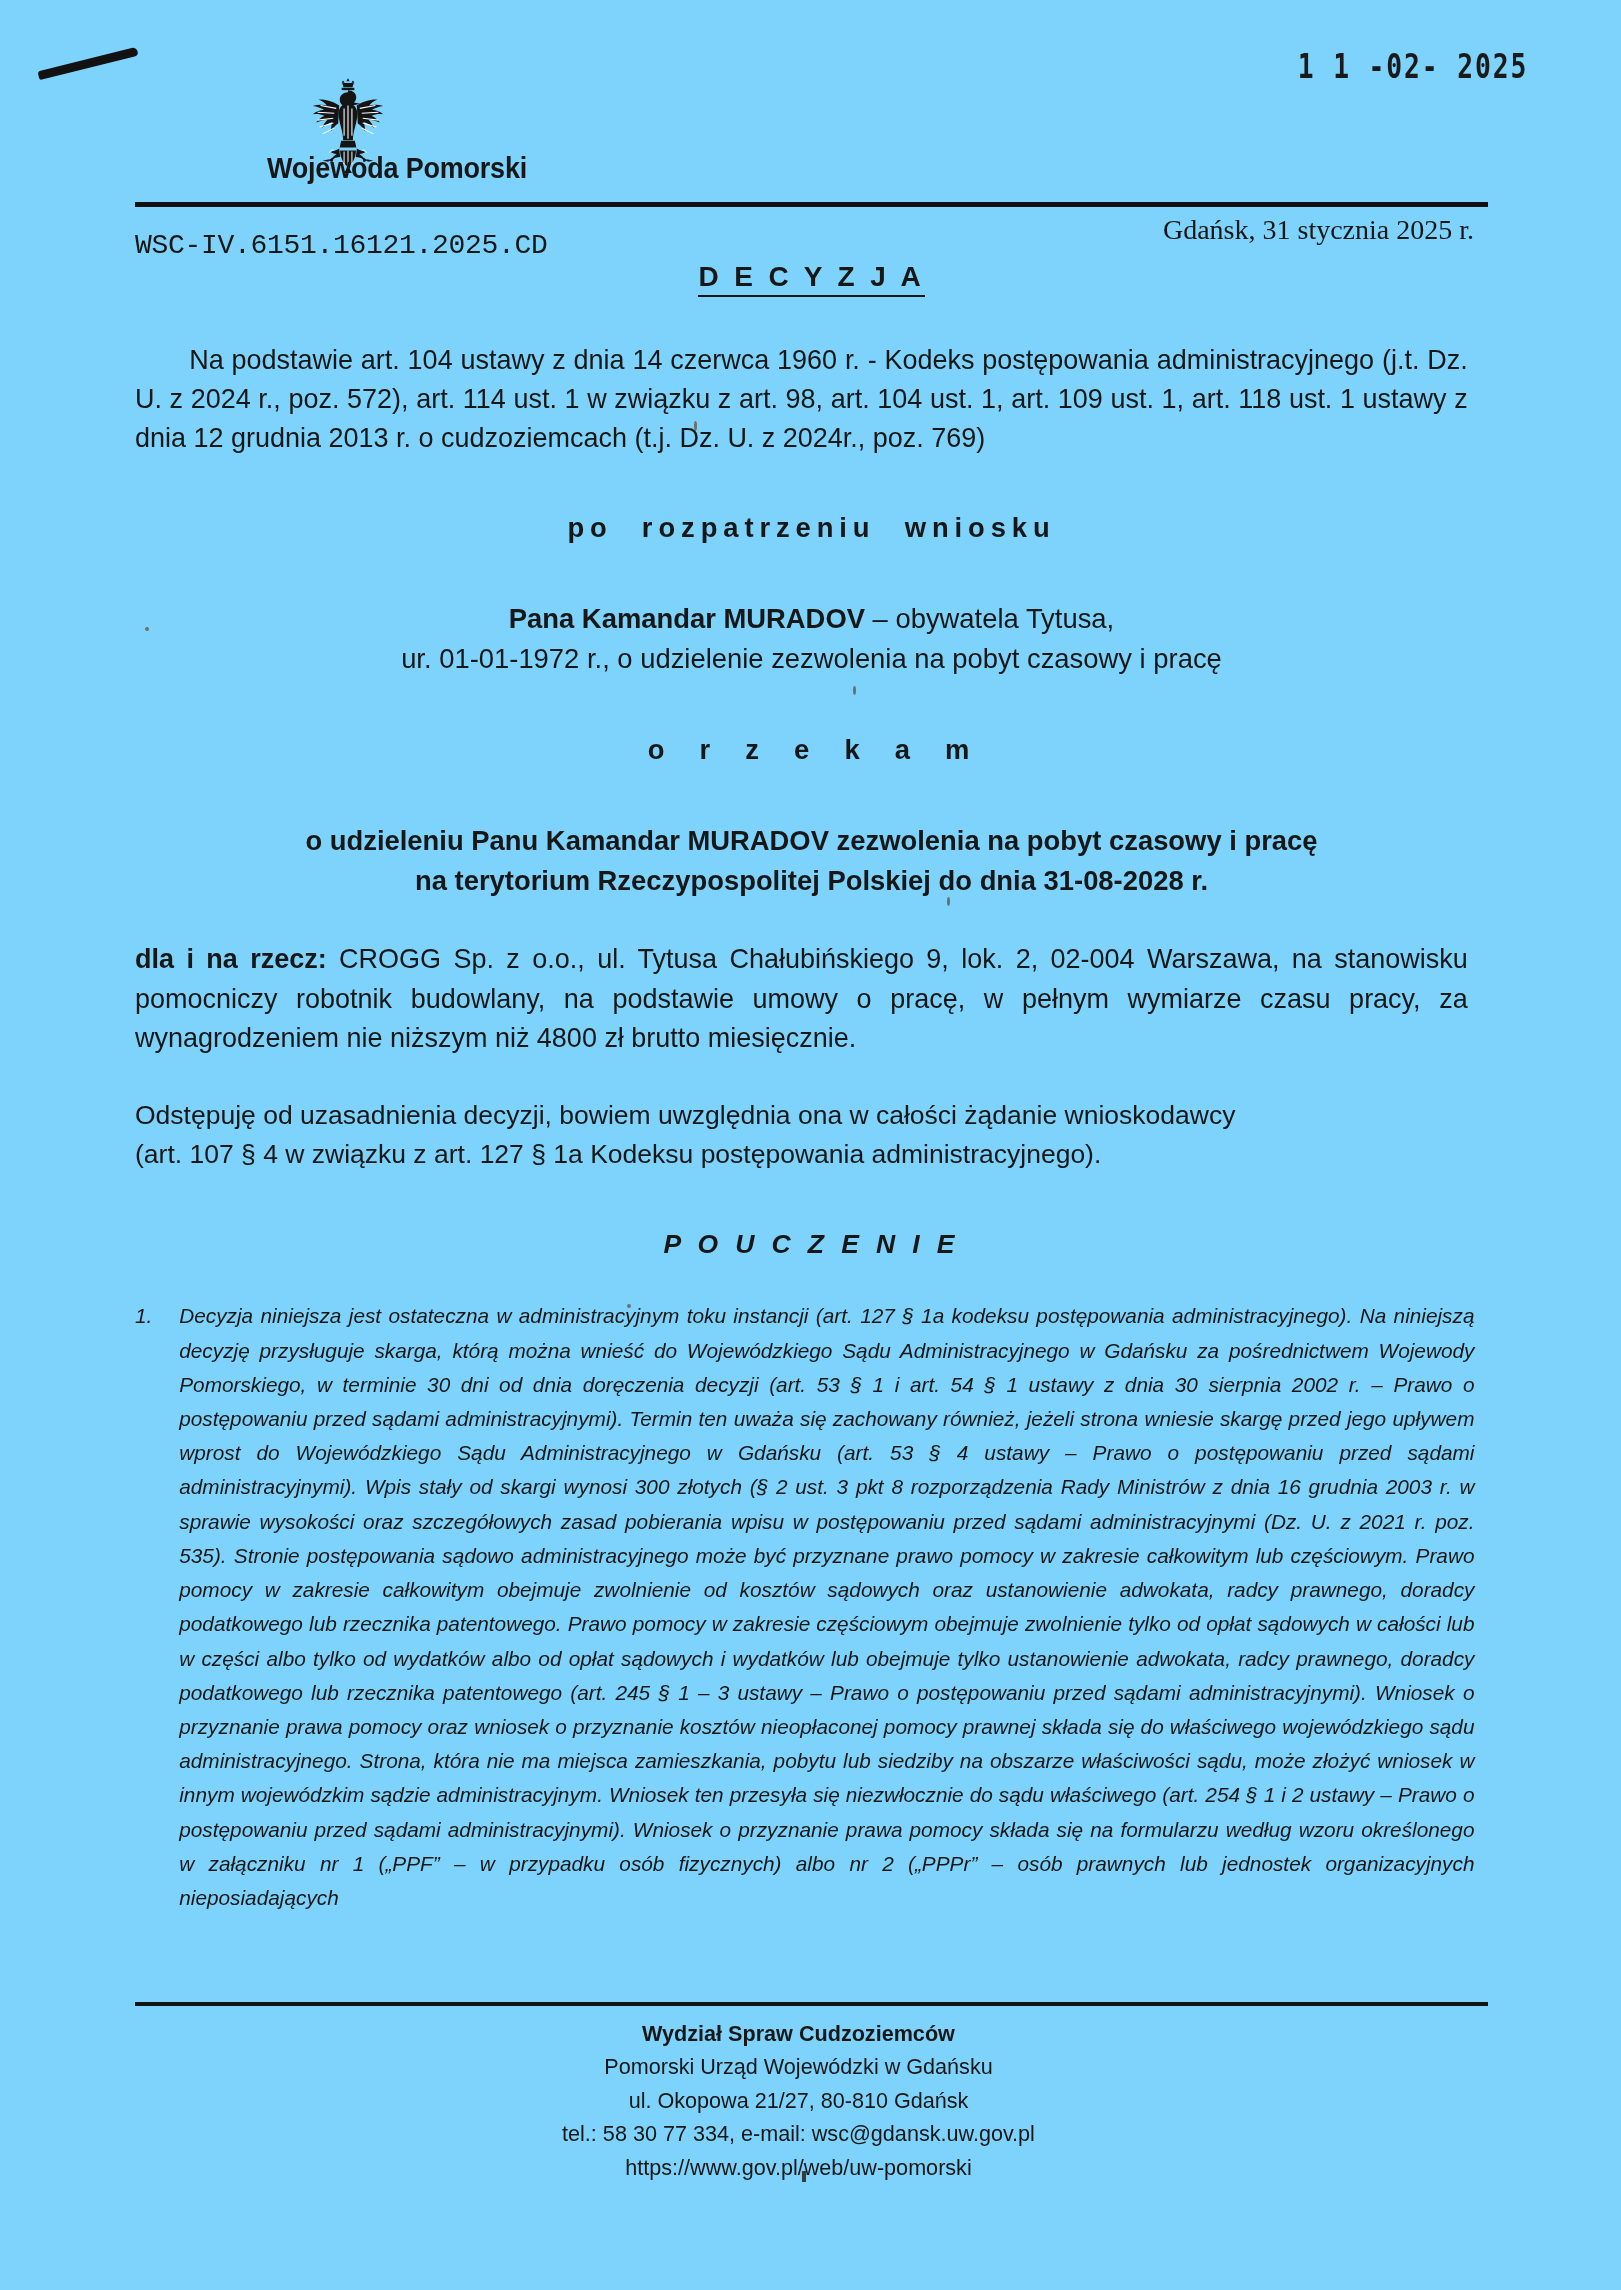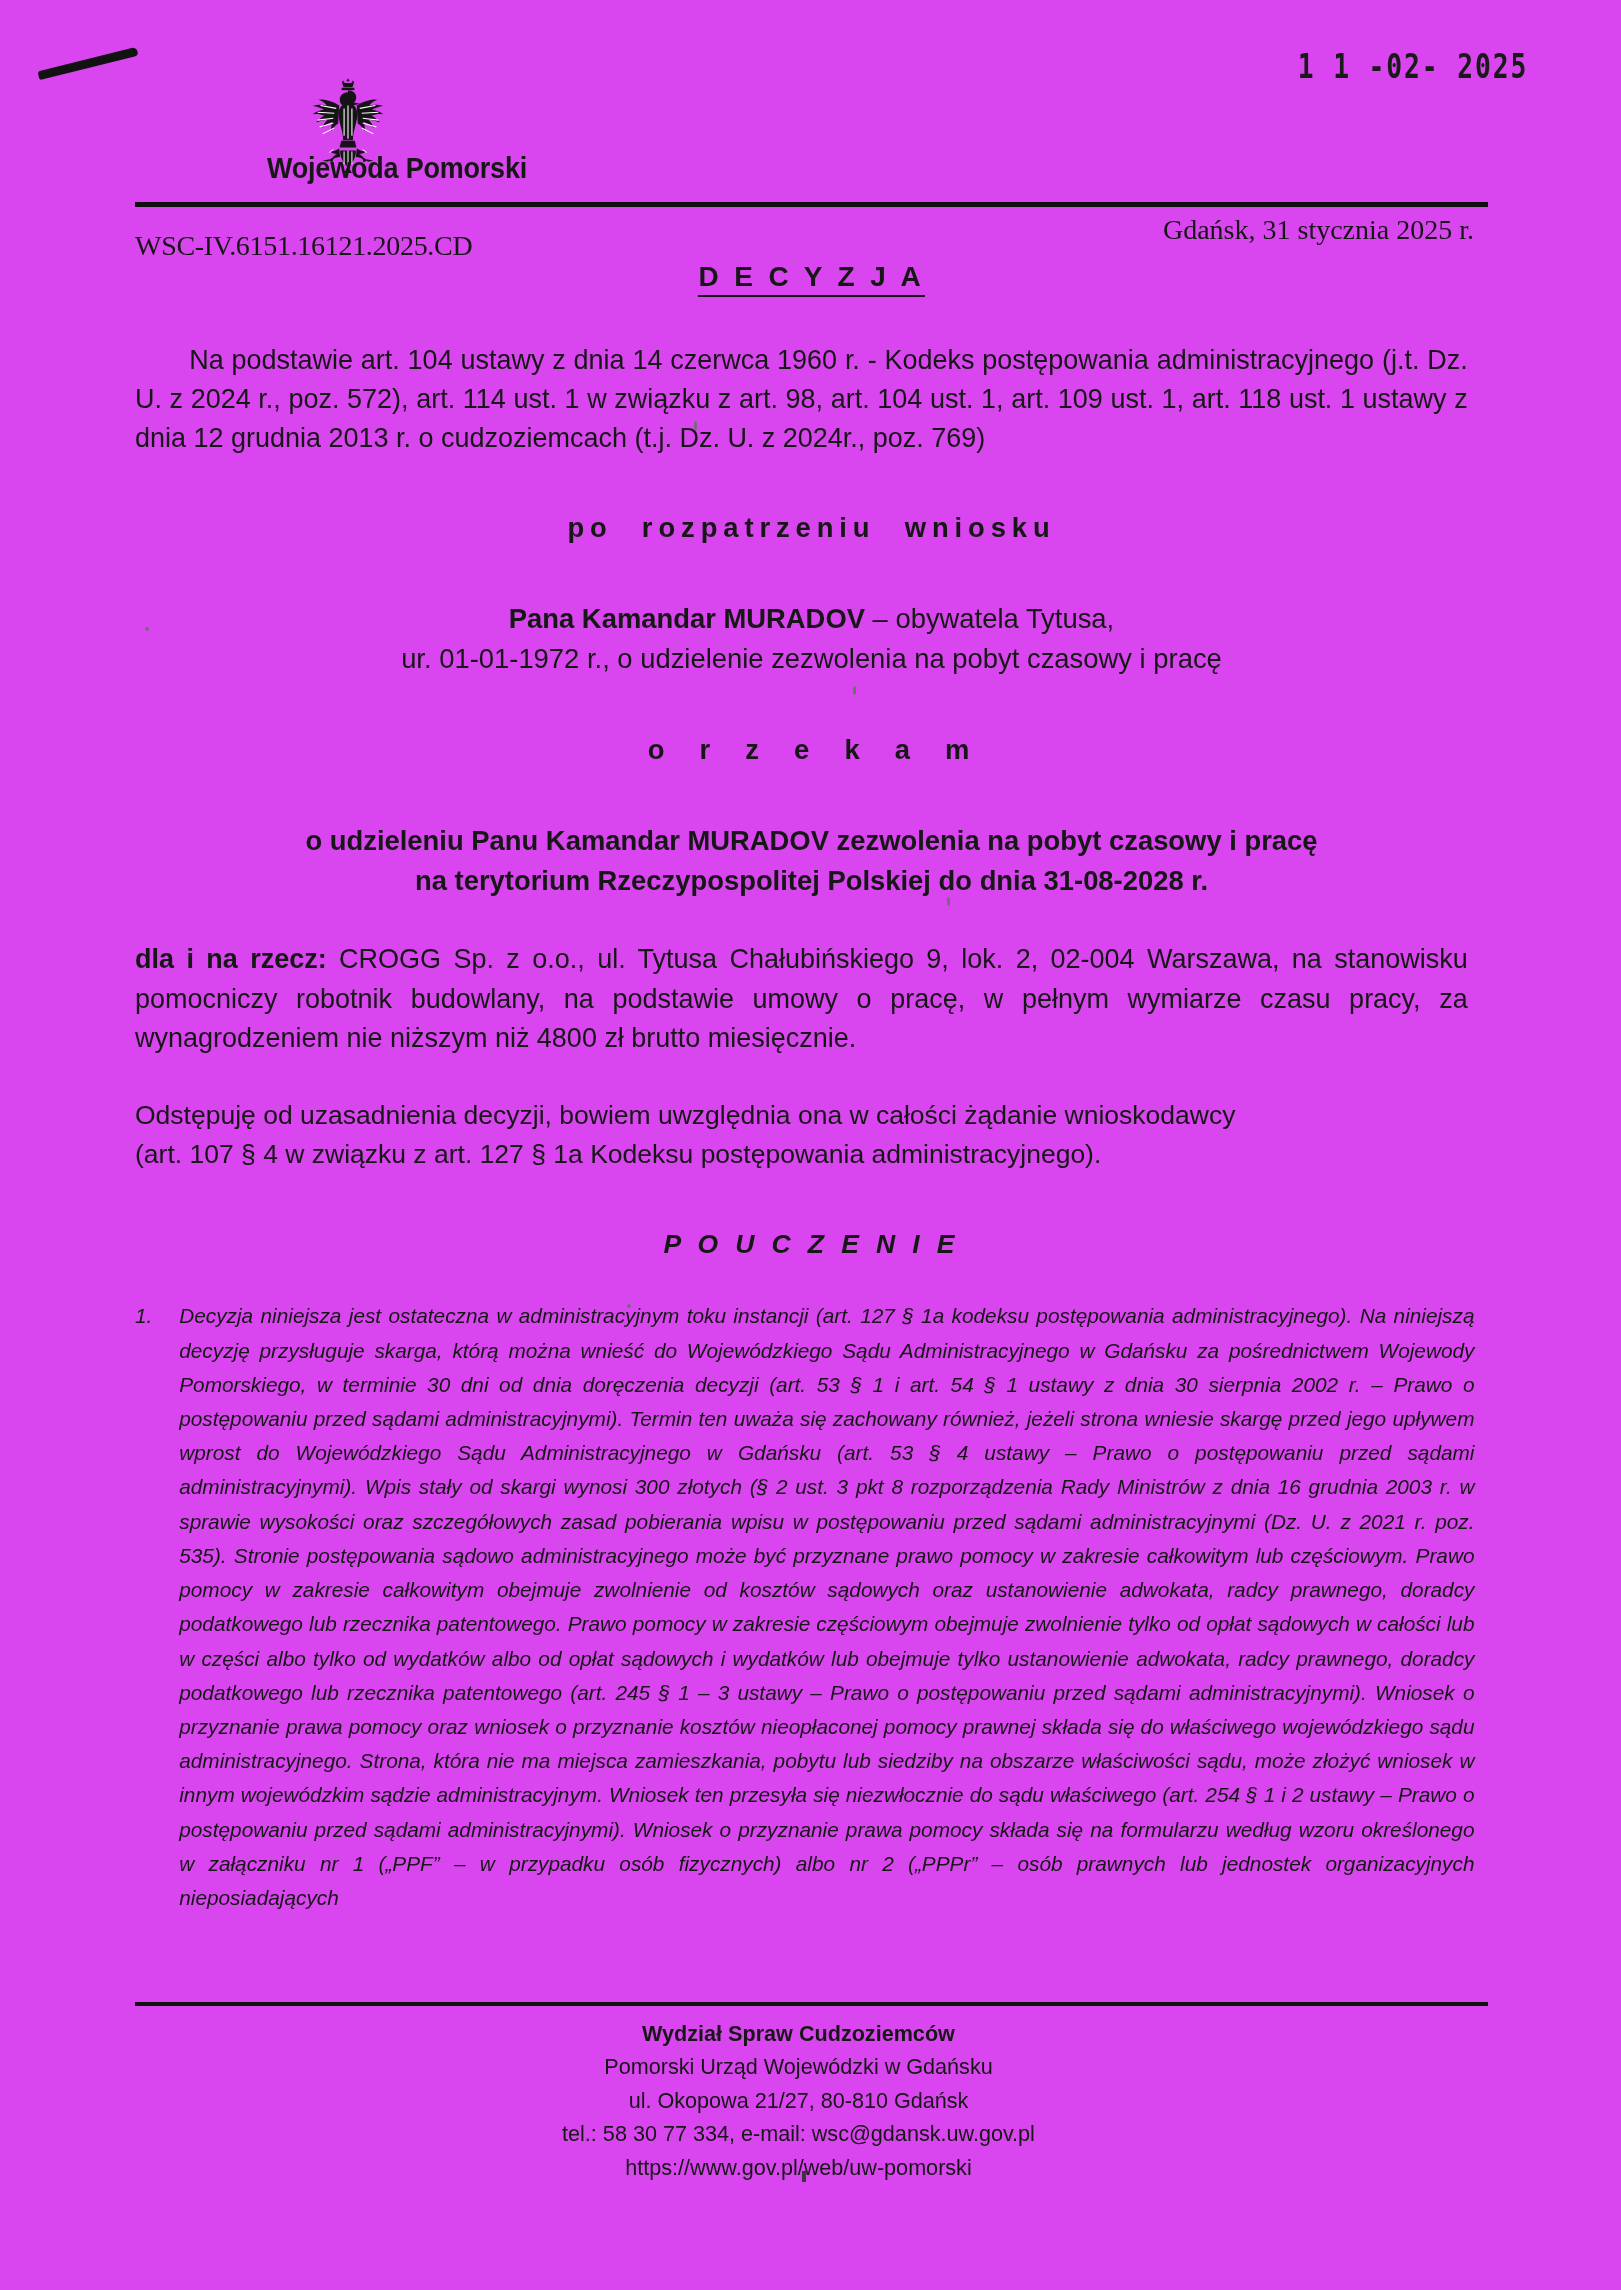--- a/index.html
+++ b/index.html
@@ -6,21 +6,21 @@
   html, body {
     margin: 0;
     padding: 0;
     background: #8a8a8a;
   }
   .page {
     position: relative;
     width: 1621px;
     height: 2291px;
     margin: 0 auto;
-    background: #d946ef;
+    background: #7dd3fc;
     overflow: hidden;
     font-family: "Liberation Sans", sans-serif;
     color: #171717;
     -webkit-font-smoothing: antialiased;
   }
 
   
   .pen-mark {
     position: absolute;
     left: 37px;
@@ -90,21 +90,21 @@
     right: 147px;
     top: 214px;
     font-family: "Liberation Serif", serif;
     font-size: 28px;
     white-space: nowrap;
   }
   .case-number {
     position: absolute;
     left: 135px;
     top: 230px;
-    font-family: Liberation Serif, serif;
+    font-family: Liberation Mono, monospace;
     font-size: 28px;
     letter-spacing: -0.3px;
     white-space: nowrap;
   }
 
   
   .body {
     position: absolute;
     left: 135px;
     top: 261px;

